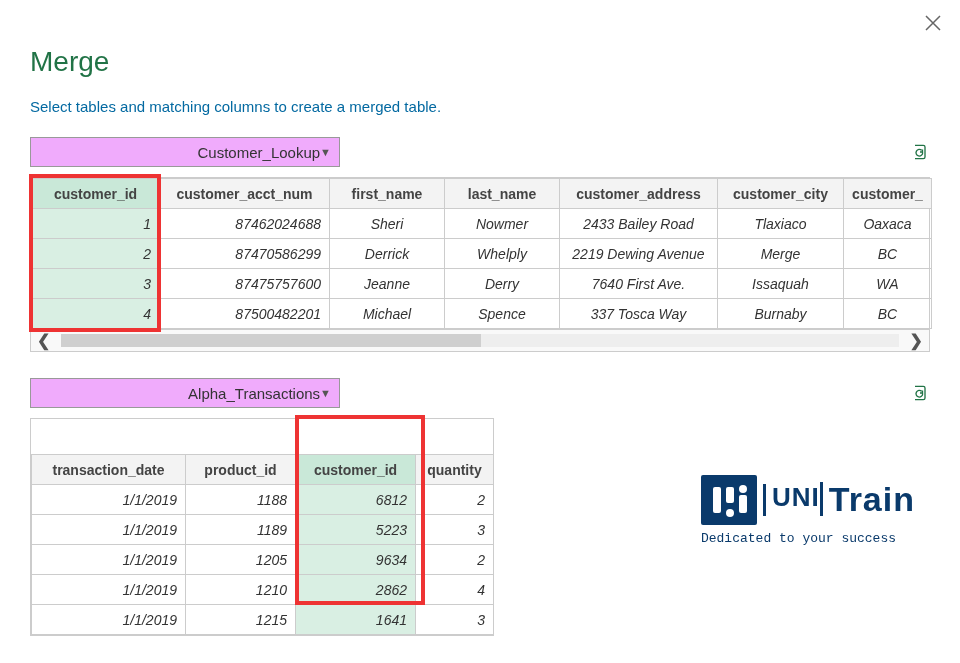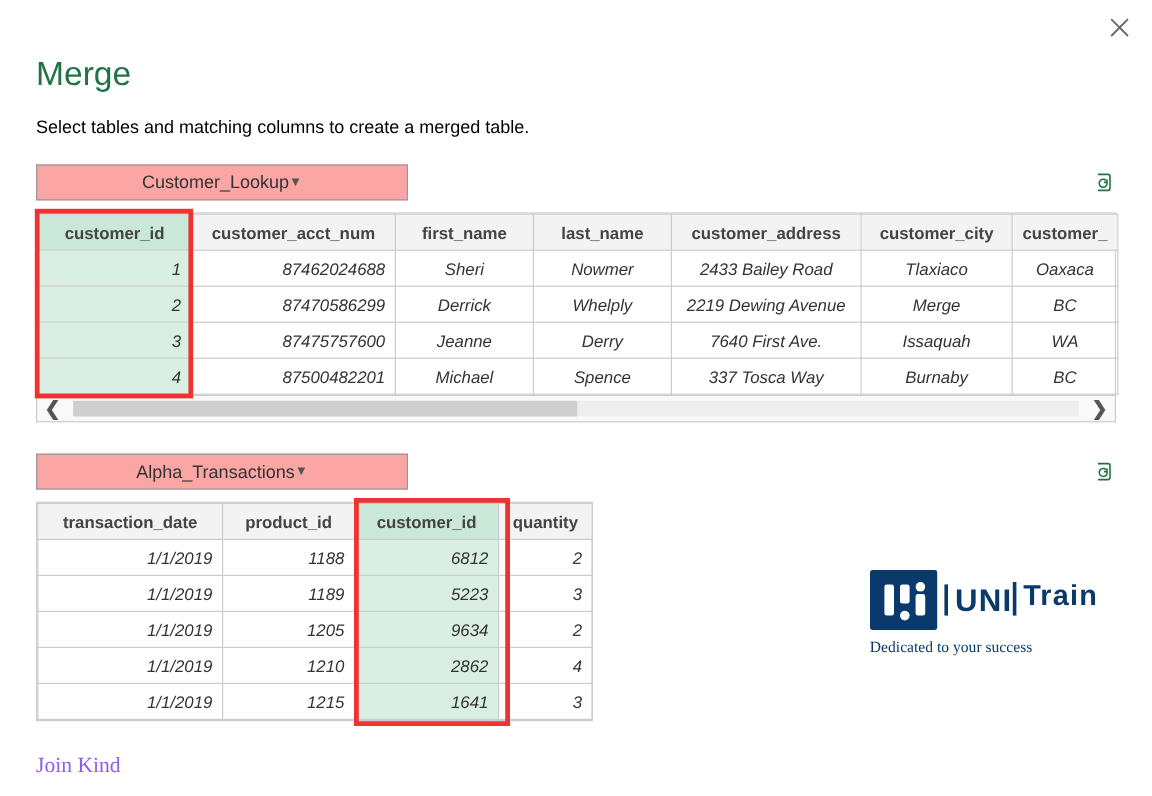--- a/index.html
+++ b/index.html
@@ -25,45 +25,45 @@
   }
   .title {
     font-size: 28px;
     font-weight: 300;
     color: #217346;
     margin-top: 28px;
     margin-bottom: 20px;
   }
   .subtitle {
     font-size: 15px;
-    color: #000000;
+    color: #0369a1;
     margin-bottom: 22px;
   }
   .section {
     margin-bottom: 26px;
     position: relative;
   }
   .dropdown-row {
     display: flex;
     align-items: center;
     justify-content: space-between;
     margin-bottom: 10px;
   }
   .dropdown {
     width: 310px;
     height: 30px;
     border: 1px solid #999;
     display: flex;
     align-items: center;
-    justify-content: center;
+    justify-content: flex-end;
     padding: 0 8px;
     font-size: 15px;
     color: #333;
     cursor: pointer;
-    background: #fca5a5;
+    background: #f0abfc;
   }
   .dropdown .chev {
     font-size: 11px;
     color: #555;
   }
   .refresh-icon {
     color: #217346;
     cursor: pointer;
   }
   .refresh-icon svg { width: 20px; height: 20px; display:block; }
@@ -145,22 +145,22 @@
     content:""; position:absolute; background:#fff;
     width:8px; border-radius:2px;
   }
   .logo-mark::before { left:12px; top:12px; height:26px; }
   .logo-mark::after  { left:25px; top:12px; height:16px; }
   .logo-dot { position:absolute; left:25px; top:34px; width:8px; height:8px; border-radius:50%; background:#fff;}
   .logo-i { position:absolute; left:38px; top:20px; width:8px; height:18px; background:#fff; border-radius:2px;}
   .logo-i-dot { position:absolute; left:38px; top:10px; width:8px; height:8px; border-radius:50%; background:#fff;}
   .logo-text { display:flex; line-height:1; }
   .logo-text .uni { font-size:26px; font-weight:700; color:#0a3a6b; border-left:3px solid #0a3a6b; padding-left:6px; letter-spacing:1px;}
-  .logo-text .train { font-size:24px; font-weight:700; color:#0a3a6b; border-left:3px solid #0a3a6b; padding-left:6px; margin-top:-2px; letter-spacing:1px;text-align:center;}
-  .logo-tag { margin-top:6px; color:#0a3a6b; font-size:13px; font-family: Liberation Serif, serif;}
+  .logo-text .train { font-size:34px; font-weight:700; color:#0a3a6b; border-left:3px solid #0a3a6b; padding-left:6px; margin-top:-2px; letter-spacing:1px;text-align:center;}
+  .logo-tag { margin-top:6px; color:#0a3a6b; font-size:13px; font-family: Liberation Mono, monospace;}
 </style>
 </head>
 <body>
 
 <div class="close-btn">
   <svg width="18" height="18" viewBox="0 0 18 18">
       <path d="M2 2 L16 16 M16 2 L2 16" stroke="#666" stroke-width="1.5" fill="none"></path>
     </svg>
 </div>
 
@@ -261,21 +261,21 @@
     <div class="refresh-icon">
       <svg viewBox="0 0 24 24">
           <path fill="none" stroke="#217346" stroke-width="1.6" d="M6 4h10a2 2 0 0 1 2 2v12a2 2 0 0 1-2 2H6"></path>
           <path fill="none" stroke="#217346" stroke-width="1.6" d="M14 10a4 4 0 1 0 1.2 2.8M15 9v3h-3"></path>
         </svg>
     </div>
   </div>
 
   <div class="tablewrap" style="width:464px;">
     <div class="redbox" style="left:264px; top:-4px; width:130px; height:190px;"></div>
-    <table style="width:462px;">
+    <table style="width:462px;margin-top:35px;">
       <colgroup>
         <col style="width:154px">
           <col style="width:110px">
           <col style="width:120px">
           <col style="width:78px">
       </colgroup>
       <thead>
         <tr>
           <th>transaction_date</th>
           <th>product_id</th>

